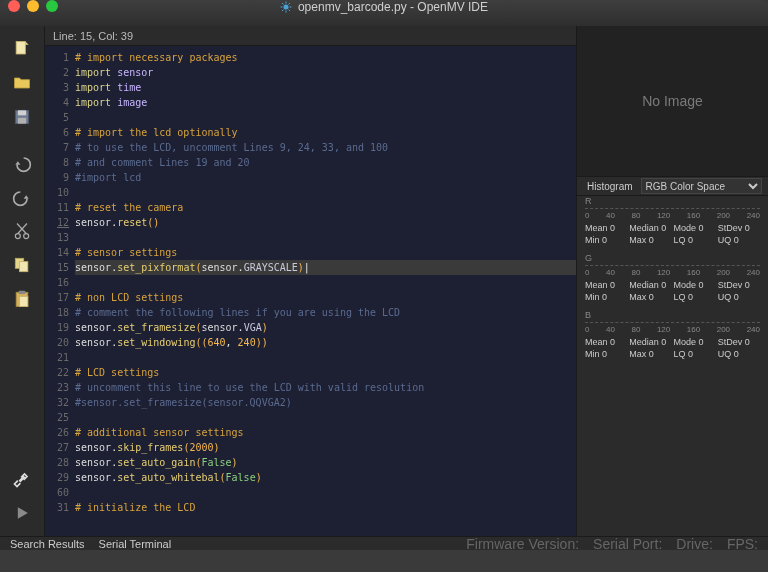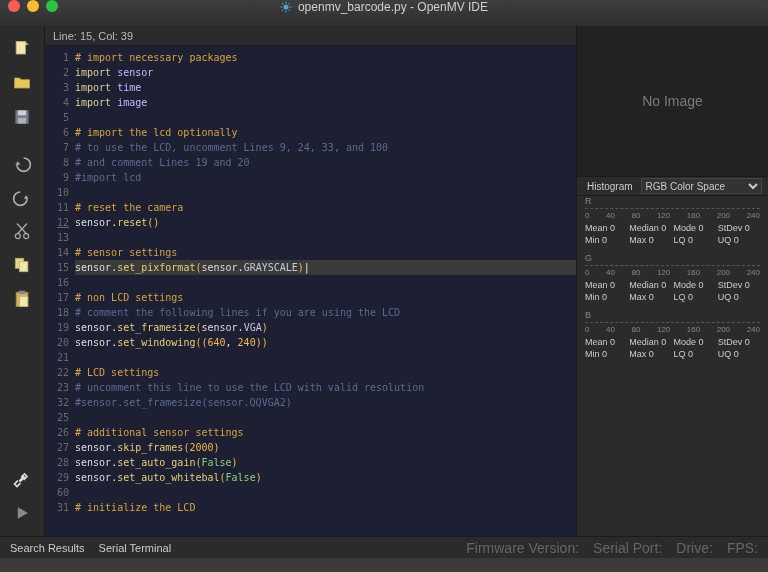--- a/index.html
+++ b/index.html
@@ -30,21 +30,21 @@
 .fb-actions span:first-child { color: #b84d4d; }
 .fb-view { height: 150px; background: #222; display: flex; align-items: center; justify-content: center; color: #7a7a7a; font-size: 14px; }
 .hist-header { height: 20px; display: flex; align-items: center; padding: 0 6px 0 10px; font-size: 10px; color: #ccc; border-top: 1px solid #1a1a1a; border-bottom: 1px solid #1a1a1a; gap: 8px; }
 .hist-header select { flex: 1; background: #333; color: #ccc; border: 1px solid #444; font-size: 10px; height: 16px; }
 .hist-res { text-align: center; font-size: 10px; color: #aaa; padding: 4px 0 2px; }
 .channel { padding: 0 8px 6px 8px; font-size: 9px; color: #ccc; }
 .ch-label { font-size: 9px; color: #888; margin-bottom: 2px; }
 .axis { display: flex; justify-content: space-between; font-size: 8px; color: #888; border-top: 1px dashed #555; padding-top: 2px; margin-bottom: 3px; }
 .statrow { display: grid; grid-template-columns: repeat(4, 1fr); gap: 2px; font-size: 9px; margin-bottom: 2px; }
 .statrow span { white-space: nowrap; }
-.footer { height: 22px; background: #2b2b2b; border-top: 1px solid #1a1a1a; display: flex; align-items: center; padding: 0 10px; gap: 14px; font-size: 11px; color: #ccc; }
+.footer { height: 14px; background: #2b2b2b; border-top: 1px solid #1a1a1a; display: flex; align-items: center; padding: 0 10px; gap: 14px; font-size: 11px; color: #ccc; }
 .footer .spacer { flex: 1; }
 .footer .dim { color: #666; font-size: 14px; }
 </style>
 </head>
 <body>
 
 <div class="titlebar">
   <div class="traffic">
     <div class="tdot tr"></div>
     <div class="tdot ty"></div>

